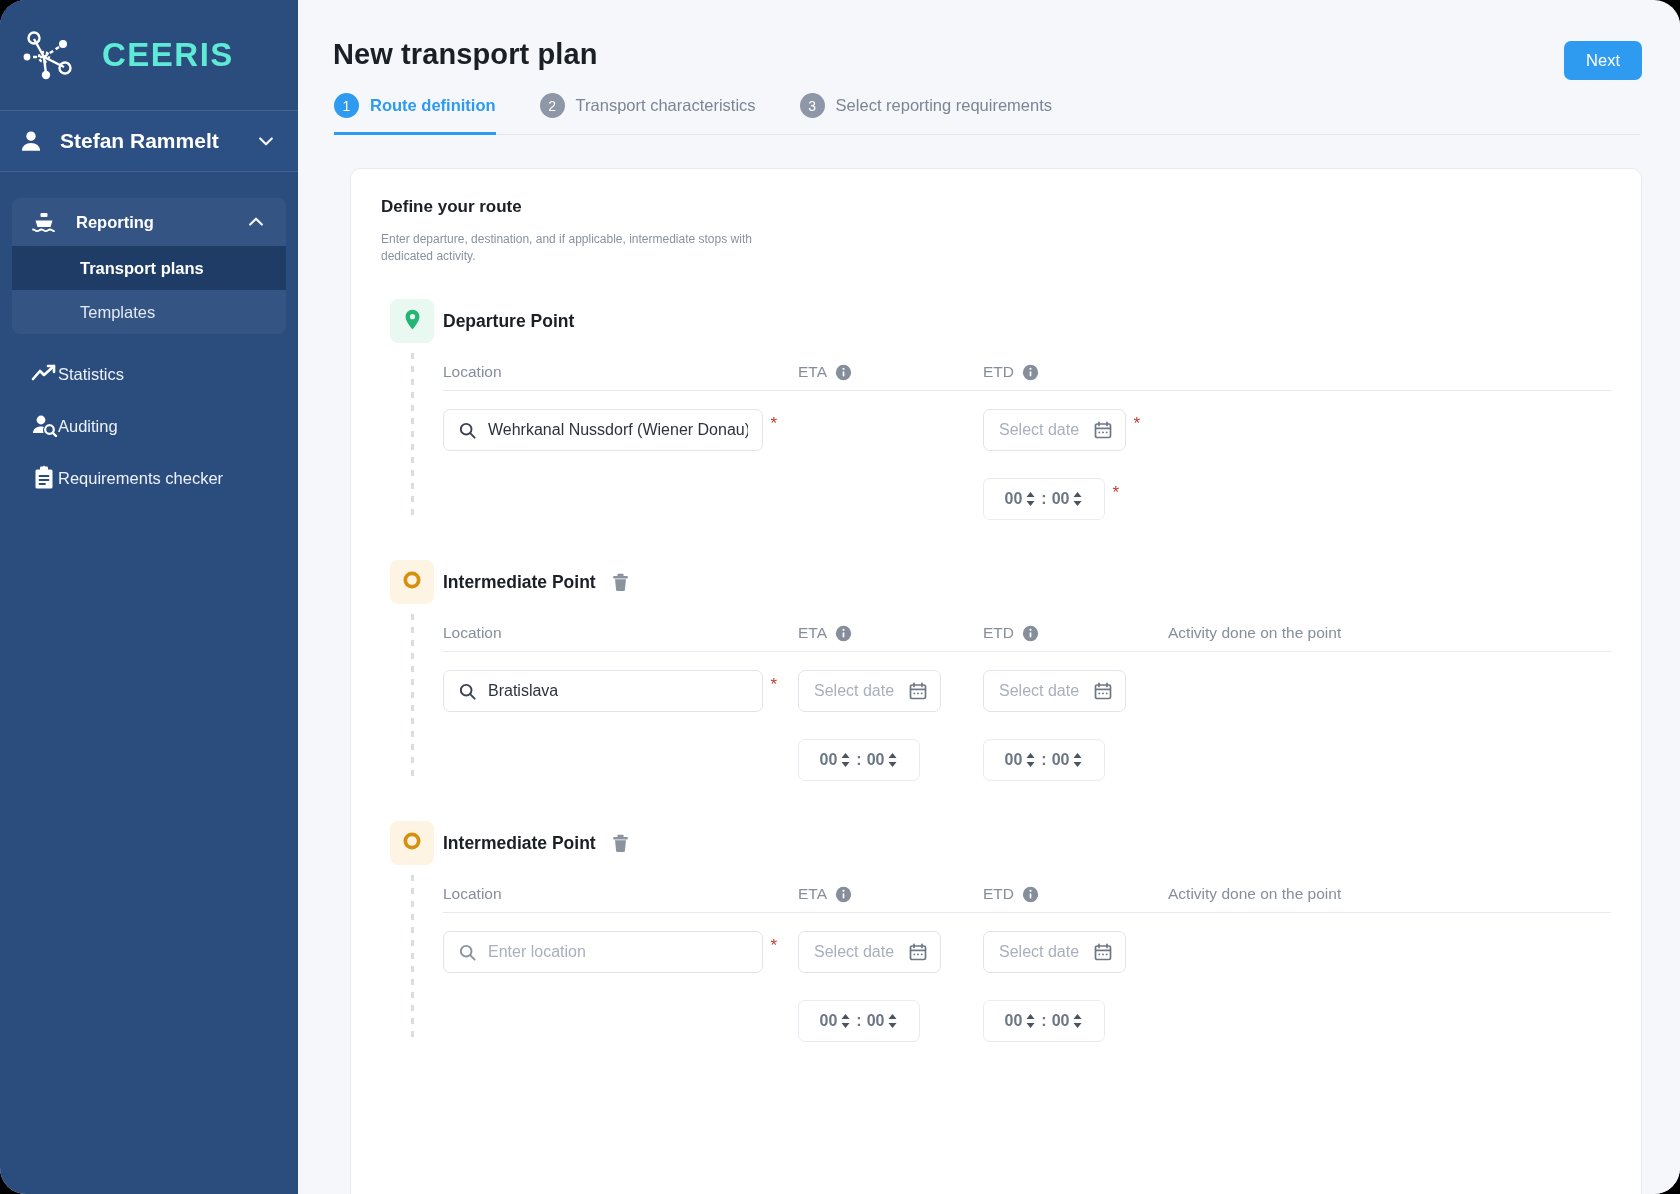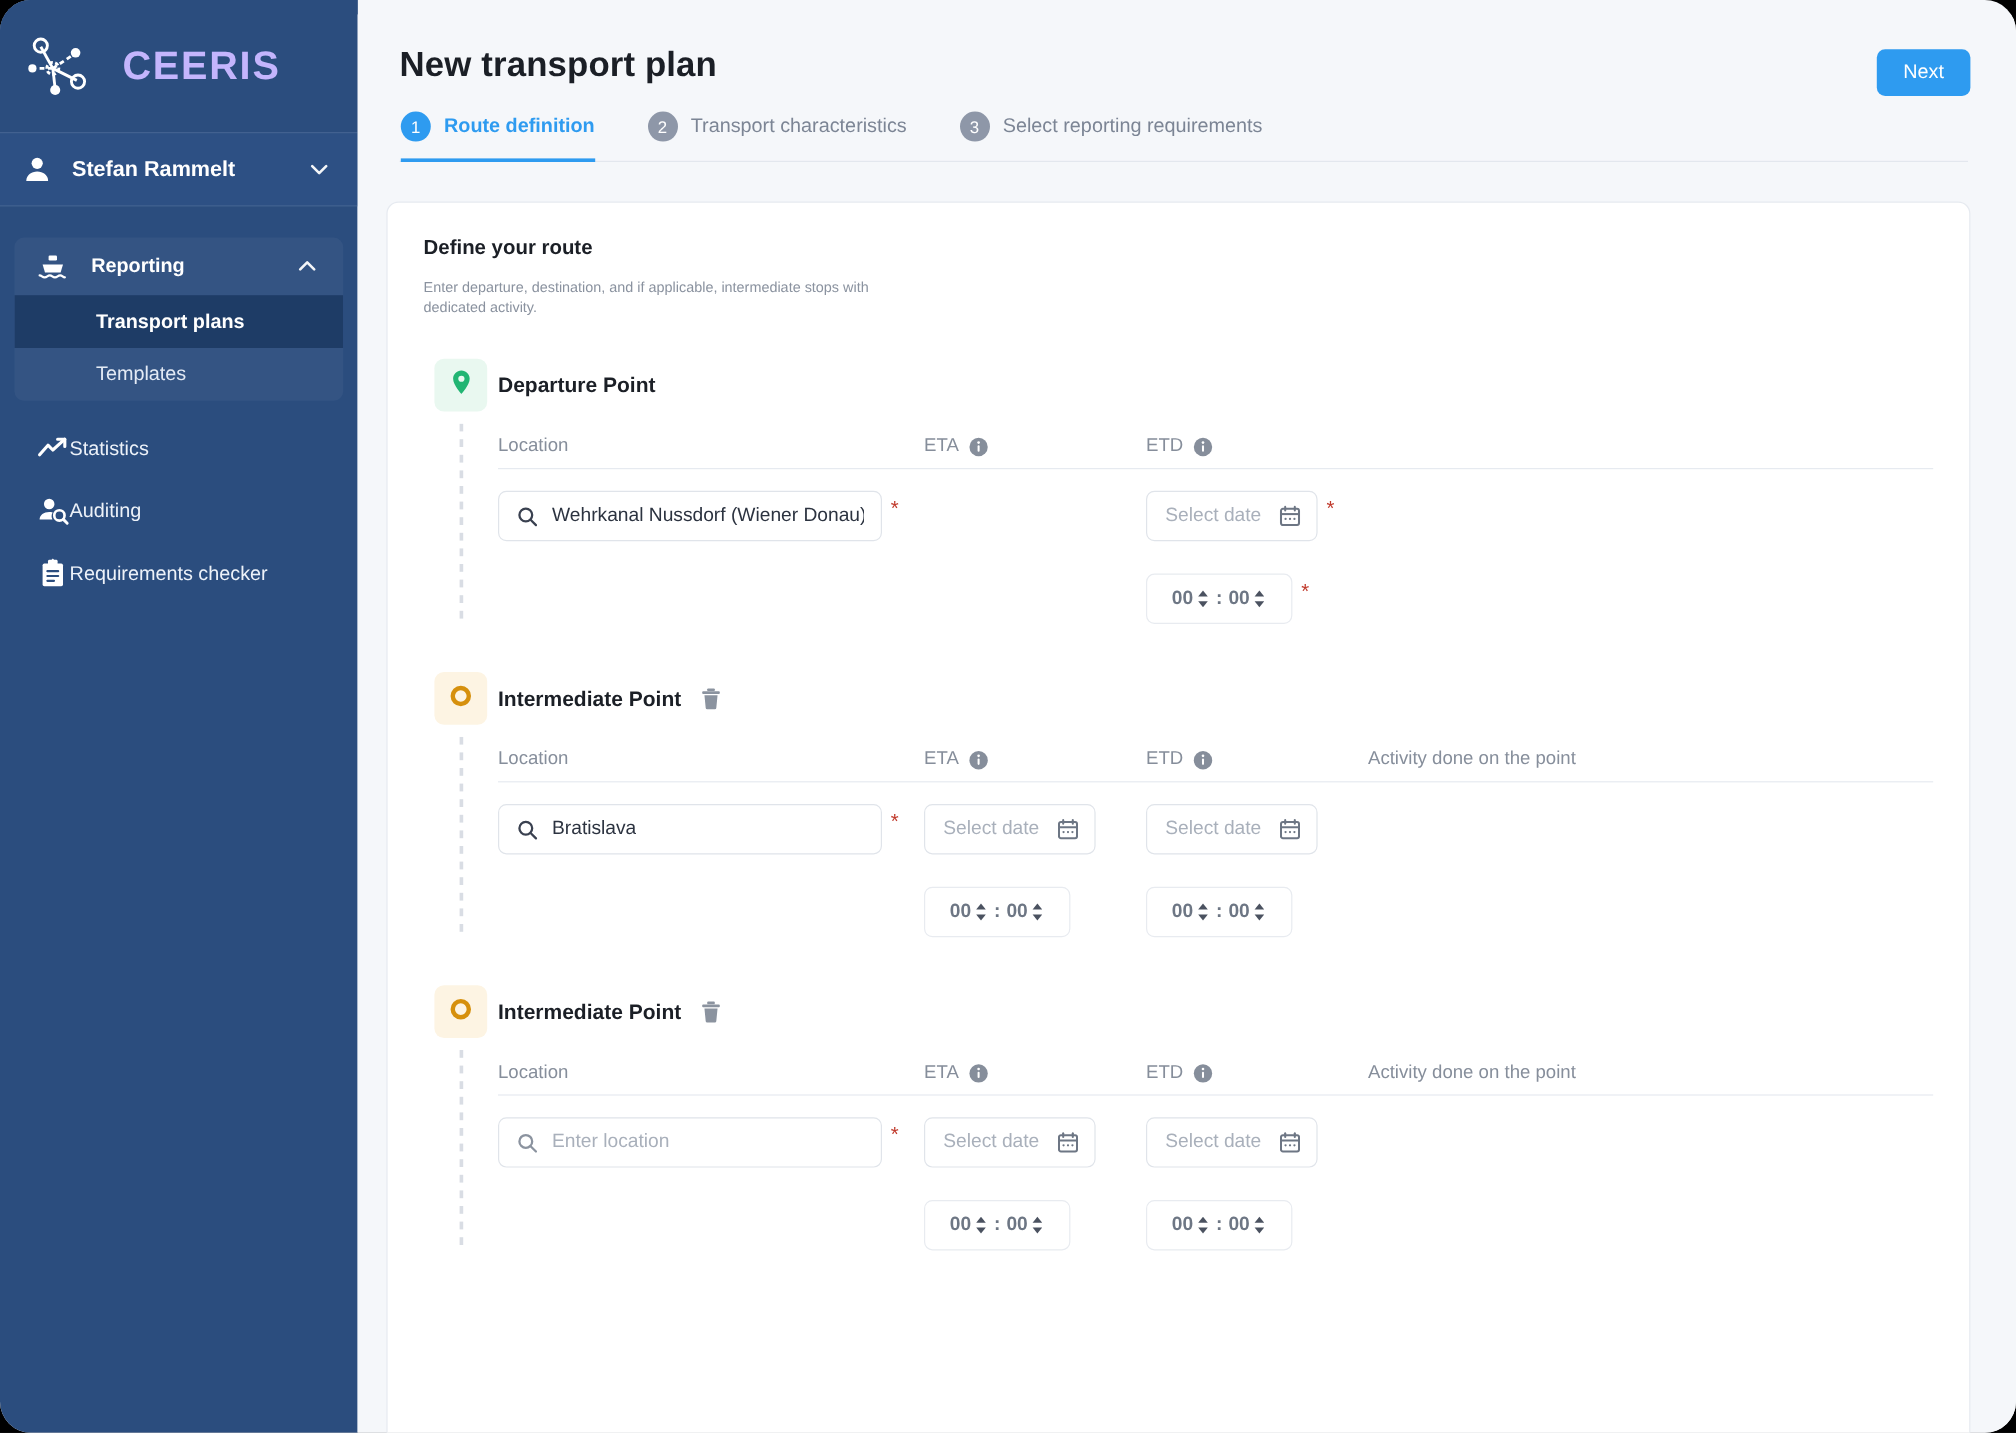--- a/index.html
+++ b/index.html
@@ -34,35 +34,35 @@
     align-items: center;
     padding-left: 20px;
     gap: 14px;
     background: #2b4d7e;
   }
   .brand-logo { width: 68px; height: 62px; flex: 0 0 68px; }
   .brand-name {
     font-size: 33px;
     font-weight: bold;
     letter-spacing: 1.5px;
-    color: #c4b5fd;
+    color: #5eead4;
   }
   .user-row {
     height: 62px;
     display: flex;
     align-items: center;
     padding: 0 22px 0 18px;
     gap: 16px;
     border-top: 1px solid rgba(255,255,255,0.10);
     border-bottom: 1px solid rgba(255,255,255,0.10);
     background: #2d5084;
     cursor: pointer;
   }
   .user-icon { width: 26px; height: 26px; flex: 0 0 26px; }
-  .user-name { font-size: 18px; font-weight: bold; flex: 1; }
+  .user-name { font-size: 21px; font-weight: bold; flex: 1; }
   .chev { width: 20px; height: 20px; flex: 0 0 20px; opacity: .95; }
 
   .nav { padding-top: 26px; }
   .nav-group {
     margin: 0 12px 14px 12px;
     border-radius: 8px;
     overflow: hidden;
     background: rgba(255,255,255,0.045);
   }
   .nav-item {
@@ -166,21 +166,21 @@
     content: "";
     position: absolute;
     left: 0; right: 22px; bottom: -1px;
     height: 3px;
     background: #2e9bf0;
   }
 
   .scroll-area {
     flex: 1;
     overflow: hidden;
-    padding: 33px 38px 0 24px;
+    padding: 33px 38px 0 52px;
   }
   .card {
     background: #ffffff;
     border: 1px solid #e6eaf0;
     border-radius: 10px;
     padding: 28px 30px 30px 30px;
     min-height: 1200px;
   }
   .card-title { font-size: 17px; font-weight: bold; color: #1b1f26; }
   .card-sub {

